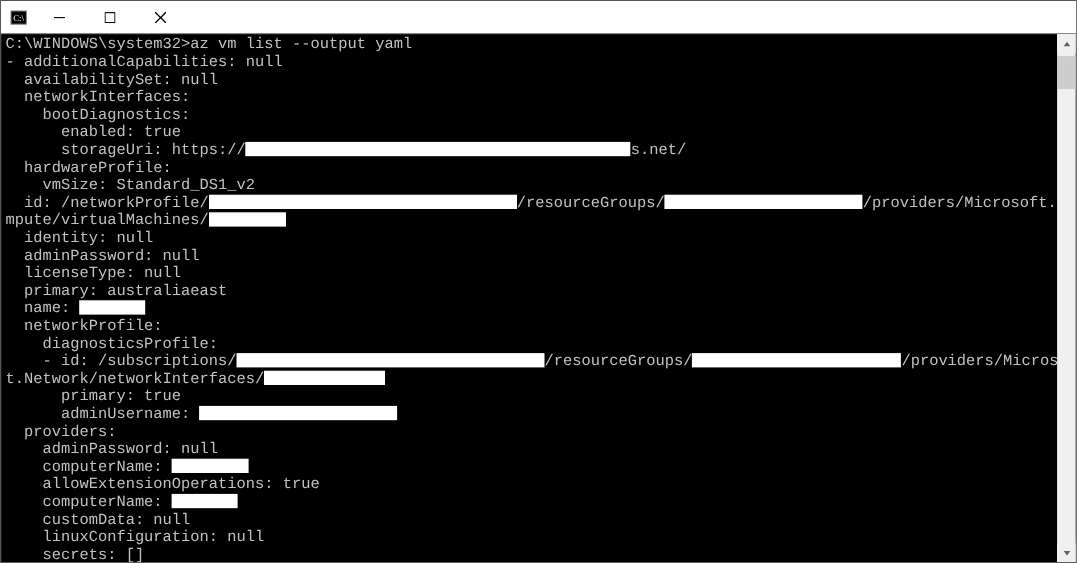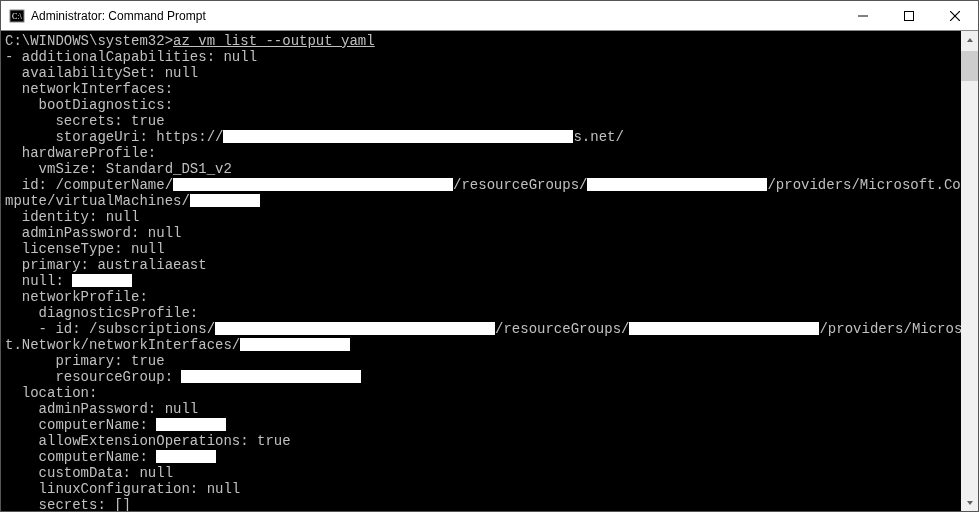--- a/index.html
+++ b/index.html
@@ -70,21 +70,21 @@
     font-size: 14px;
     line-height: 16px;
     color: #c0c0c0;
     white-space: pre;
     padding: 2px 4px;
     position: absolute;
     inset: 0 17px 0 0;
     overflow: hidden;
   }
   .prompt { color: #c0c0c0; margin-top: 30px; }
-  .cmd { color: #c0c0c0; text-decoration: underline; }
+  .cmd { color: #c0c0c0; }
   .redact {
     display: inline-block;
     background: #fff;
     height: 13px;
     vertical-align: -2px;
   }
   .scrollbar {
     position: absolute;
     right: 0;
     top: 0;
@@ -114,21 +114,20 @@
 <body>
 
 <div class="window">
   <div class="titlebar">
     <span class="title-icon">
       <svg viewBox="0 0 16 16">
         <rect x="1" y="2" width="14" height="12" fill="#000" stroke="#888" stroke-width="1"></rect>
         <text x="3" y="11" font-size="8" fill="#fff" font-family="Consolas">C:\</text>
       </svg>
     </span>
-    <span class="title-text">Administrator: Command Prompt</span>
     <div class="win-controls">
       <div class="win-btn">
         <svg viewBox="0 0 10 10">
             <line x1="0" y1="5" x2="10" y2="5"></line>
           </svg>
       </div>
       <div class="win-btn">
         <svg viewBox="0 0 10 10">
             <rect x="0.5" y="0.5" width="9" height="9"></rect>
           </svg>
@@ -141,38 +140,38 @@
       </div>
     </div>
   </div>
 
   <div class="terminal-wrap">
     <div class="terminal"><span class="prompt">C:\WINDOWS\system32&gt;</span><span class="cmd">az vm list --output yaml</span>
 <span>- additionalCapabilities: null</span>
 <span>  availabilitySet: null</span>
 <span>  networkInterfaces:</span>
 <span>    bootDiagnostics:</span>
-<span>      secrets: true</span>
+<span>      enabled: true</span>
 <span>      storageUri: https://</span><span class="redact" style="width:350px"></span><span>s.net/</span>
 <span>  hardwareProfile:</span>
 <span>    vmSize: Standard_DS1_v2</span>
-<span>  id: /computerName/</span><span class="redact" style="width:280px"></span><span>/resourceGroups/</span><span class="redact" style="width:180px"></span><span>/providers/Microsoft.Co</span>
+<span>  id: /networkProfile/</span><span class="redact" style="width:280px"></span><span>/resourceGroups/</span><span class="redact" style="width:180px"></span><span>/providers/Microsoft.Co</span>
 <span>mpute/virtualMachines/</span><span class="redact" style="width:70px"></span>
 <span>  identity: null</span>
 <span>  adminPassword: null</span>
 <span>  licenseType: null</span>
 <span>  primary: australiaeast</span>
-<span>  null: </span><span class="redact" style="width:60px"></span>
+<span>  name: </span><span class="redact" style="width:60px"></span>
 <span>  networkProfile:</span>
 <span>    diagnosticsProfile:</span>
 <span>    - id: /subscriptions/</span><span class="redact" style="width:280px"></span><span>/resourceGroups/</span><span class="redact" style="width:190px"></span><span>/providers/Microsof</span>
 <span>t.Network/networkInterfaces/</span><span class="redact" style="width:110px"></span>
 <span>      primary: true</span>
-<span>      resourceGroup: </span><span class="redact" style="width:180px"></span>
-<span>  location:</span>
+<span>      adminUsername: </span><span class="redact" style="width:180px"></span>
+<span>  providers:</span>
 <span>    adminPassword: null</span>
 <span>    computerName: </span><span class="redact" style="width:70px"></span>
 <span>    allowExtensionOperations: true</span>
 <span>    computerName: </span><span class="redact" style="width:60px"></span>
 <span>    customData: null</span>
 <span>    linuxConfiguration: null</span>
 <span>    secrets: []</span></div>
 
     <div class="scrollbar">
       <div class="scroll-btn top">

